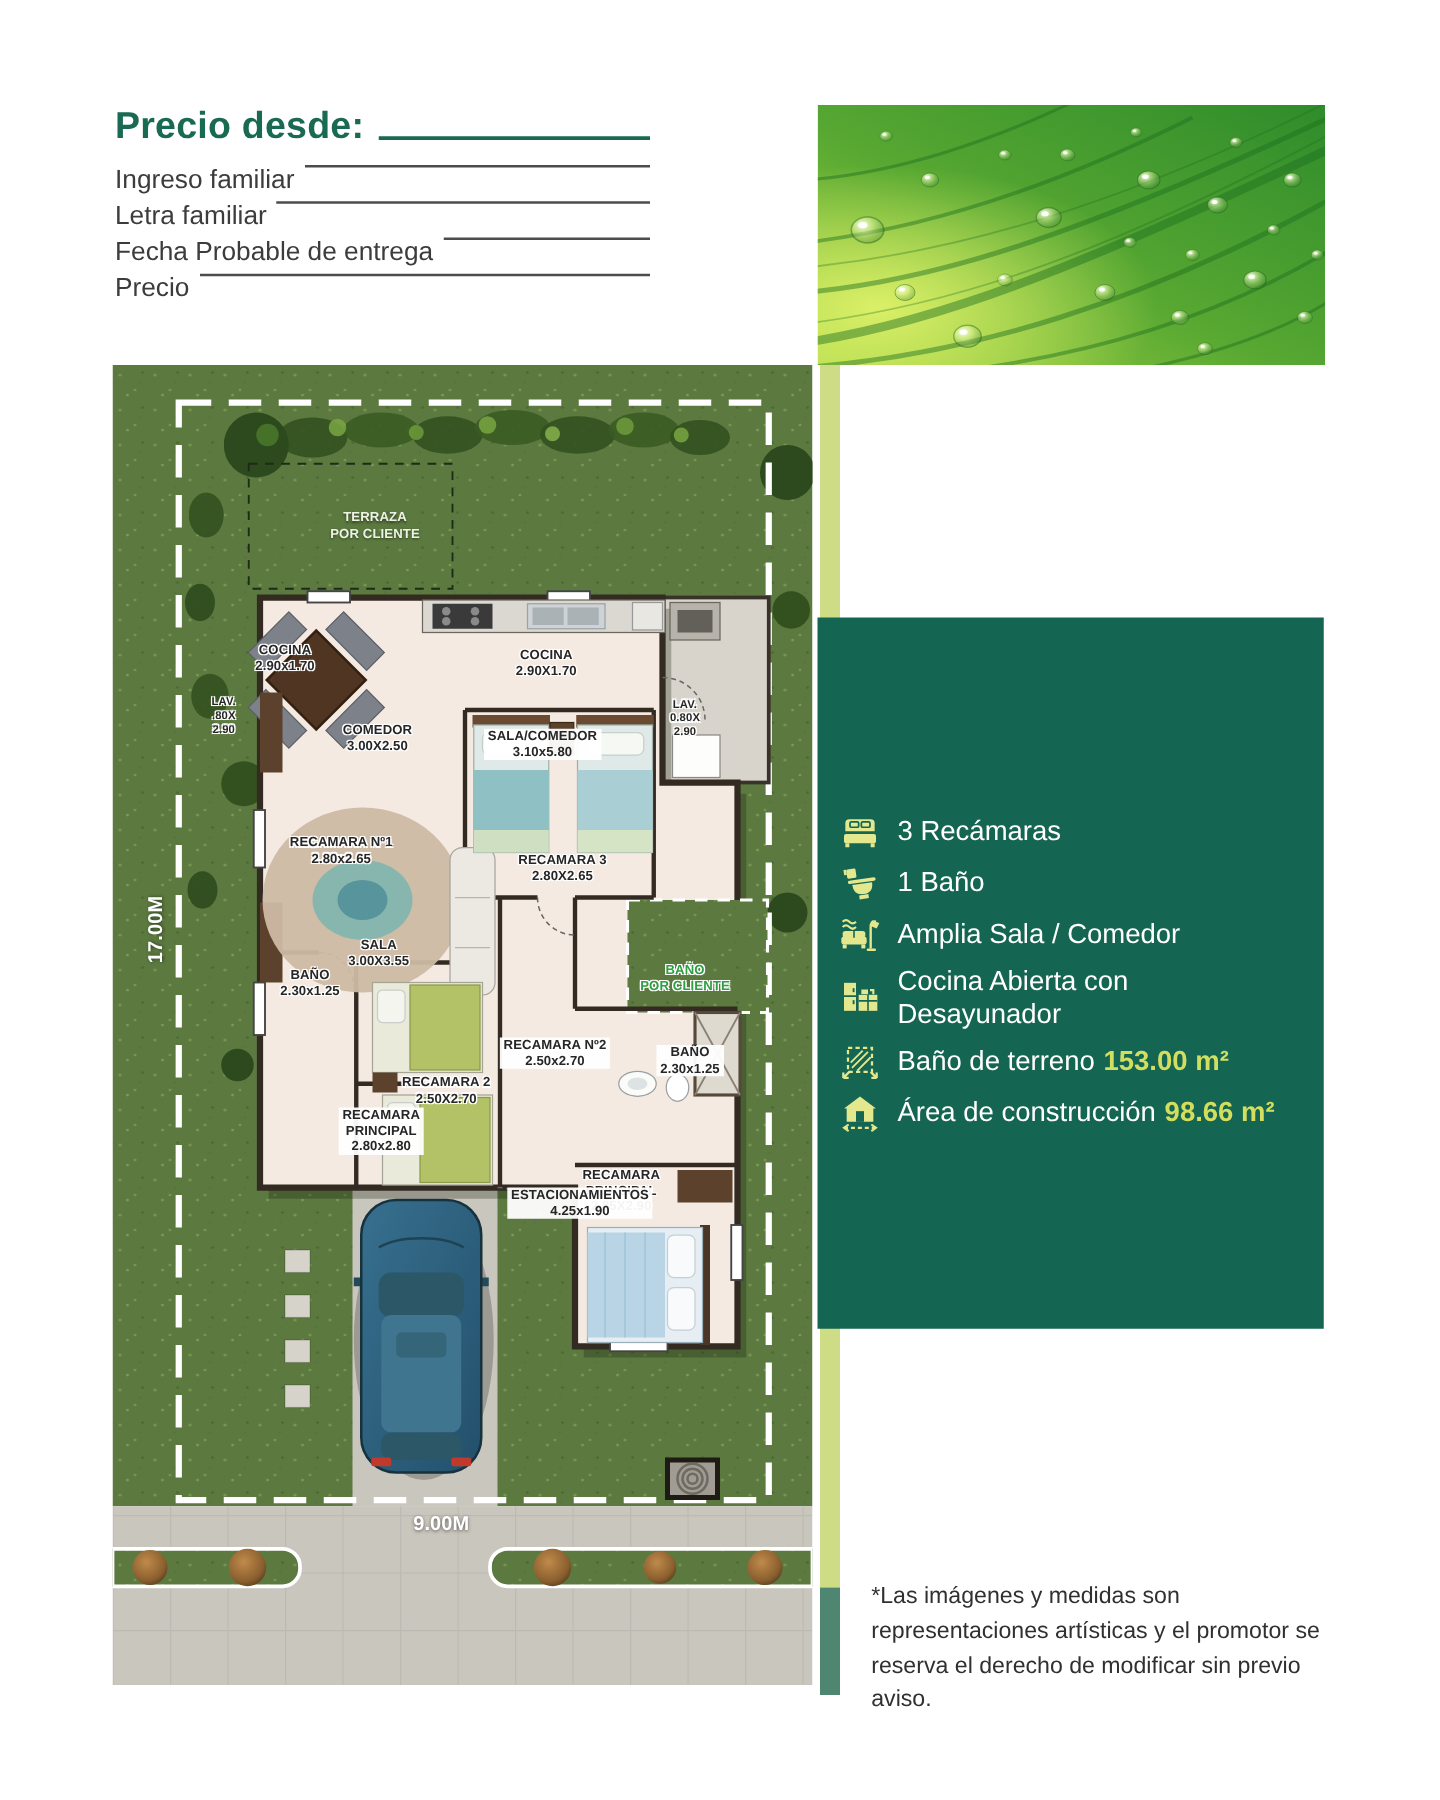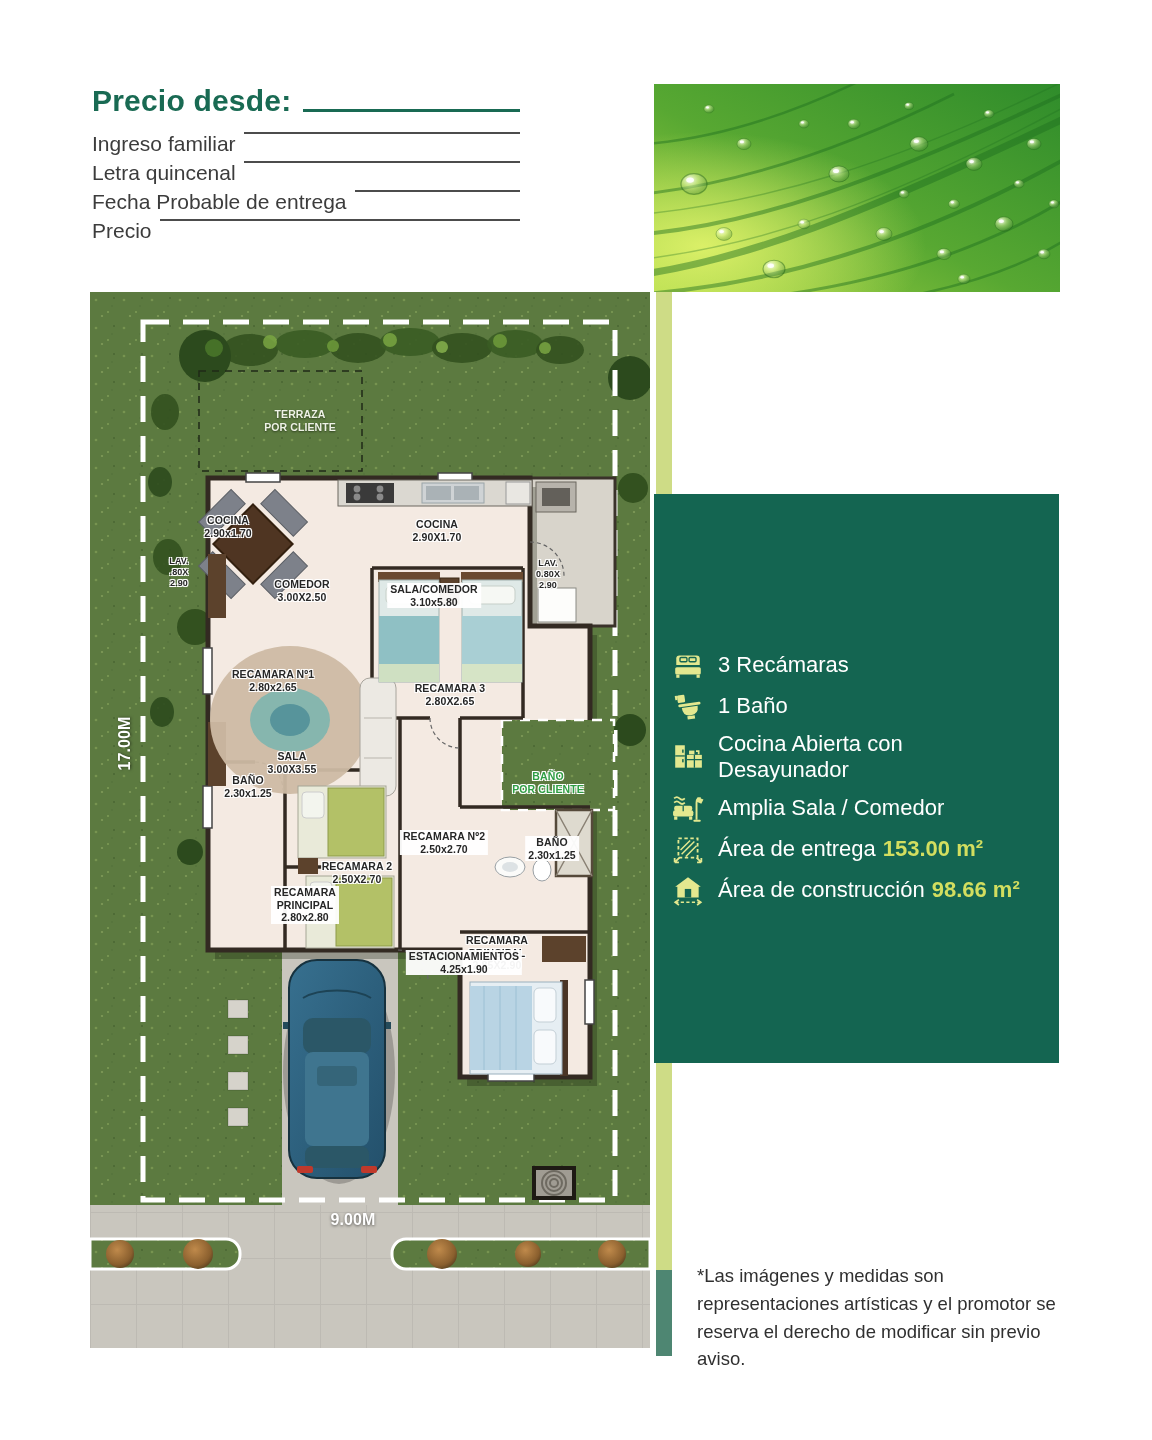--- a/index.html
+++ b/index.html
@@ -55,21 +55,21 @@
 
   .fp-terraza            { left:210px; top:116px; }
   .fp-cocina-left        { left:138px; top:222px; }
   .fp-cocina             { left:347px; top:226px; }
   .fp-lav-left           { left:89px;  top:264px; font-size:9px; }
   .fp-lav-right          { left:458px; top:266px; font-size:9px; }
   .fp-comedor            { left:212px; top:286px; }
   .fp-sala-comedor       { left:330px; top:291px; }
   .fp-recamara-1         { left:183px; top:376px; }
   .fp-recamara-3         { left:360px; top:390px; }
-  .fp-sala               { left:202px; top:458px; }
+  .fp-sala               { left:213px; top:458px; }
   .fp-bano-left          { left:158px; top:482px; }
   .fp-bano-por-cliente   { left:458px; top:478px; }
   .fp-recamara-2-n       { left:340px; top:538px; }
   .fp-bano-right         { left:448px; top:544px; }
   .fp-recamara-2         { left:267px; top:568px; }
   .fp-recamara-ppal-left { left:201px; top:594px; }
   .fp-recamara-ppal-right{ left:407px; top:642px; }
   .fp-estacionamientos   { left:360px; top:658px; }
   .fp-dim-depth          { left:35px;  top:442px; }
   .fp-dim-width          { left:263px; top:918px; }
@@ -83,21 +83,21 @@
     <div class="title-row">
       <h1>Precio desde:</h1>
       <div class="title-line"></div>
     </div>
     <div class="form">
       <div class="form-row">
         <span>Ingreso familiar</span>
         <div class="field-line"></div>
       </div>
       <div class="form-row">
-        <span>Letra quincenal</span>
+        <span>Letra familiar</span>
         <div class="field-line"></div>
       </div>
       <div class="form-row">
         <span>Fecha Probable de entrega</span>
         <div class="field-line"></div>
       </div>
       <div class="form-row">
         <span>Precio</span>
         <div class="field-line"></div>
       </div>
@@ -467,64 +467,64 @@
               <rect x="13" y="24.5" width="7" height="3"></rect>
             </g>
           </svg>
         </span>
         <span class="feat-text"><span>1 Baño</span><span class="feat-value"></span></span>
       </div>
 
       <div class="feat-row">
         <span class="feat-icon">
           <svg viewBox="0 0 30 30" fill="#e3e88f">
-            <rect x="3" y="4" width="9" height="21"></rect>
-            <path d="M3,14 h9" stroke="#146551" stroke-width="1.2"></path>
-            <rect x="9.5" y="8" width="1.4" height="3" fill="#146551"></rect>
-            <rect x="9.5" y="17" width="1.4" height="3" fill="#146551"></rect>
-            <rect x="14" y="13" width="14" height="12"></rect>
-            <path d="M21,13 v12 M14,17.5 h14" stroke="#146551" stroke-width="1.2"></path>
-            <rect x="16" y="9" width="5" height="3.5"></rect>
-            <path d="M25,12.5 v-3 h-2.5" stroke="#e3e88f" stroke-width="1.6" fill="none"></path>
-          </svg>
-        </span>
-        <span class="feat-text"><span>Cocina Abierta con
-Desayunador</span><span class="feat-value"></span></span>
-      </div>
-
-      <div class="feat-row">
-        <span class="feat-icon">
-          <svg viewBox="0 0 30 30" fill="#e3e88f">
             <path d="M2,6 q2.5,-2.5 5,0 q2.5,2.5 5,0" stroke="#e3e88f" stroke-width="1.6" fill="none"></path>
             <path d="M2,10 q2.5,-2.5 5,0 q2.5,2.5 5,0" stroke="#e3e88f" stroke-width="1.6" fill="none"></path>
             <rect x="2" y="13" width="17" height="5" rx="2"></rect>
             <rect x="1" y="17" width="19" height="6" rx="2"></rect>
             <path d="M10.5,13 v5" stroke="#146551" stroke-width="1.2"></path>
             <rect x="2" y="23" width="3" height="3"></rect>
               <rect x="16" y="23" width="3" height="3"></rect>
             <path d="M23,26 V10 q0,-5 4,-4" stroke="#e3e88f" stroke-width="1.8" fill="none"></path>
             <path d="M24,5 l5.5,2 -2,4 -5,-2 z"></path>
             <rect x="20" y="26" width="7" height="2" rx="1"></rect>
           </svg>
         </span>
         <span class="feat-text"><span>Amplia Sala / Comedor</span><span class="feat-value"></span></span>
       </div>
 
       <div class="feat-row">
         <span class="feat-icon">
+          <svg viewBox="0 0 30 30" fill="#e3e88f">
+            <rect x="3" y="4" width="9" height="21"></rect>
+            <path d="M3,14 h9" stroke="#146551" stroke-width="1.2"></path>
+            <rect x="9.5" y="8" width="1.4" height="3" fill="#146551"></rect>
+            <rect x="9.5" y="17" width="1.4" height="3" fill="#146551"></rect>
+            <rect x="14" y="13" width="14" height="12"></rect>
+            <path d="M21,13 v12 M14,17.5 h14" stroke="#146551" stroke-width="1.2"></path>
+            <rect x="16" y="9" width="5" height="3.5"></rect>
+            <path d="M25,12.5 v-3 h-2.5" stroke="#e3e88f" stroke-width="1.6" fill="none"></path>
+          </svg>
+        </span>
+        <span class="feat-text"><span>Cocina Abierta con
+Desayunador</span><span class="feat-value"></span></span>
+      </div>
+
+      <div class="feat-row">
+        <span class="feat-icon">
           <svg viewBox="0 0 30 30" fill="none" stroke="#e3e88f">
             <rect x="6" y="5" width="18" height="18" stroke-width="1.7" stroke-dasharray="3.2 2.4"></rect>
             <path d="M9,20 L21,8 M13,22 L23,12 M8,16 L17,7" stroke-width="1.4"></path>
             <g stroke-width="1.7">
               <path d="M7,23 L2.5,27.5 M2.5,27.5 l0,-4 M2.5,27.5 l4,0"></path>
               <path d="M23,23 L27.5,27.5 M27.5,27.5 l0,-4 M27.5,27.5 l-4,0"></path>
             </g>
           </svg>
         </span>
-        <span class="feat-text"><span>Área de entrega</span><span class="feat-value">153.00 m²</span></span>
+        <span class="feat-text"><span>Baño de terreno</span><span class="feat-value">153.00 m²</span></span>
       </div>
 
       <div class="feat-row">
         <span class="feat-icon">
           <svg viewBox="0 0 30 30" fill="#e3e88f">
             <path d="M15,3 L27,12 H25 V22 H5 V12 H3 Z"></path>
             <rect x="12" y="14" width="6" height="8" fill="#146551"></rect>
             <g stroke="#e3e88f" stroke-width="1.6" fill="none">
               <path d="M3,26.5 H27" stroke-dasharray="3 2.2"></path>
               <path d="M6.5,24 L3,26.5 L6.5,29 M23.5,24 L27,26.5 L23.5,29"></path>

